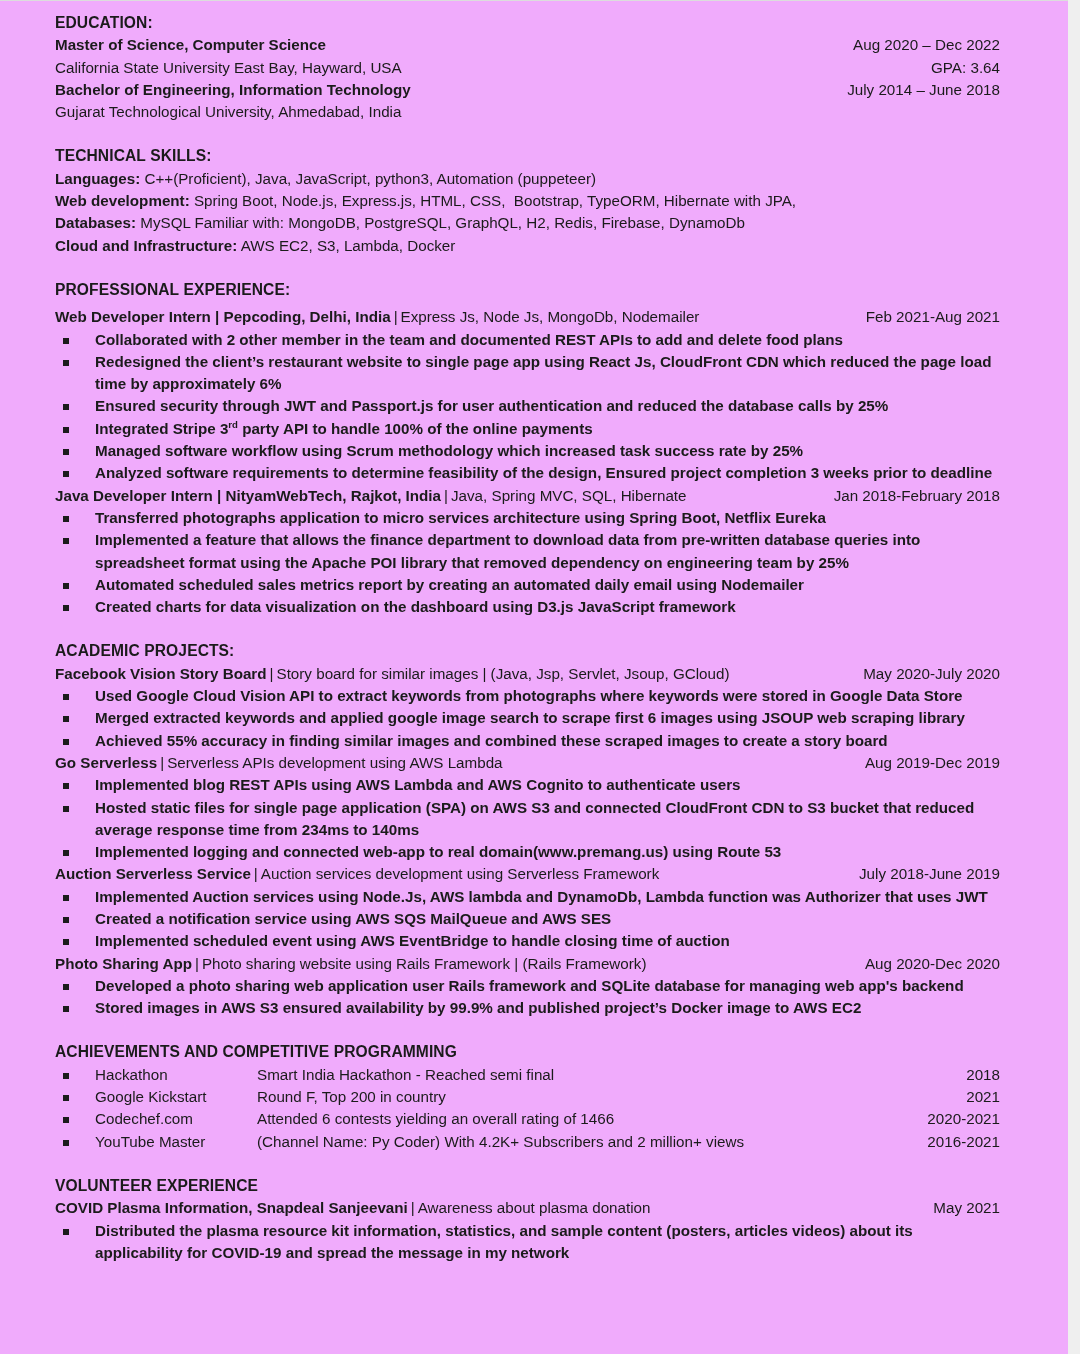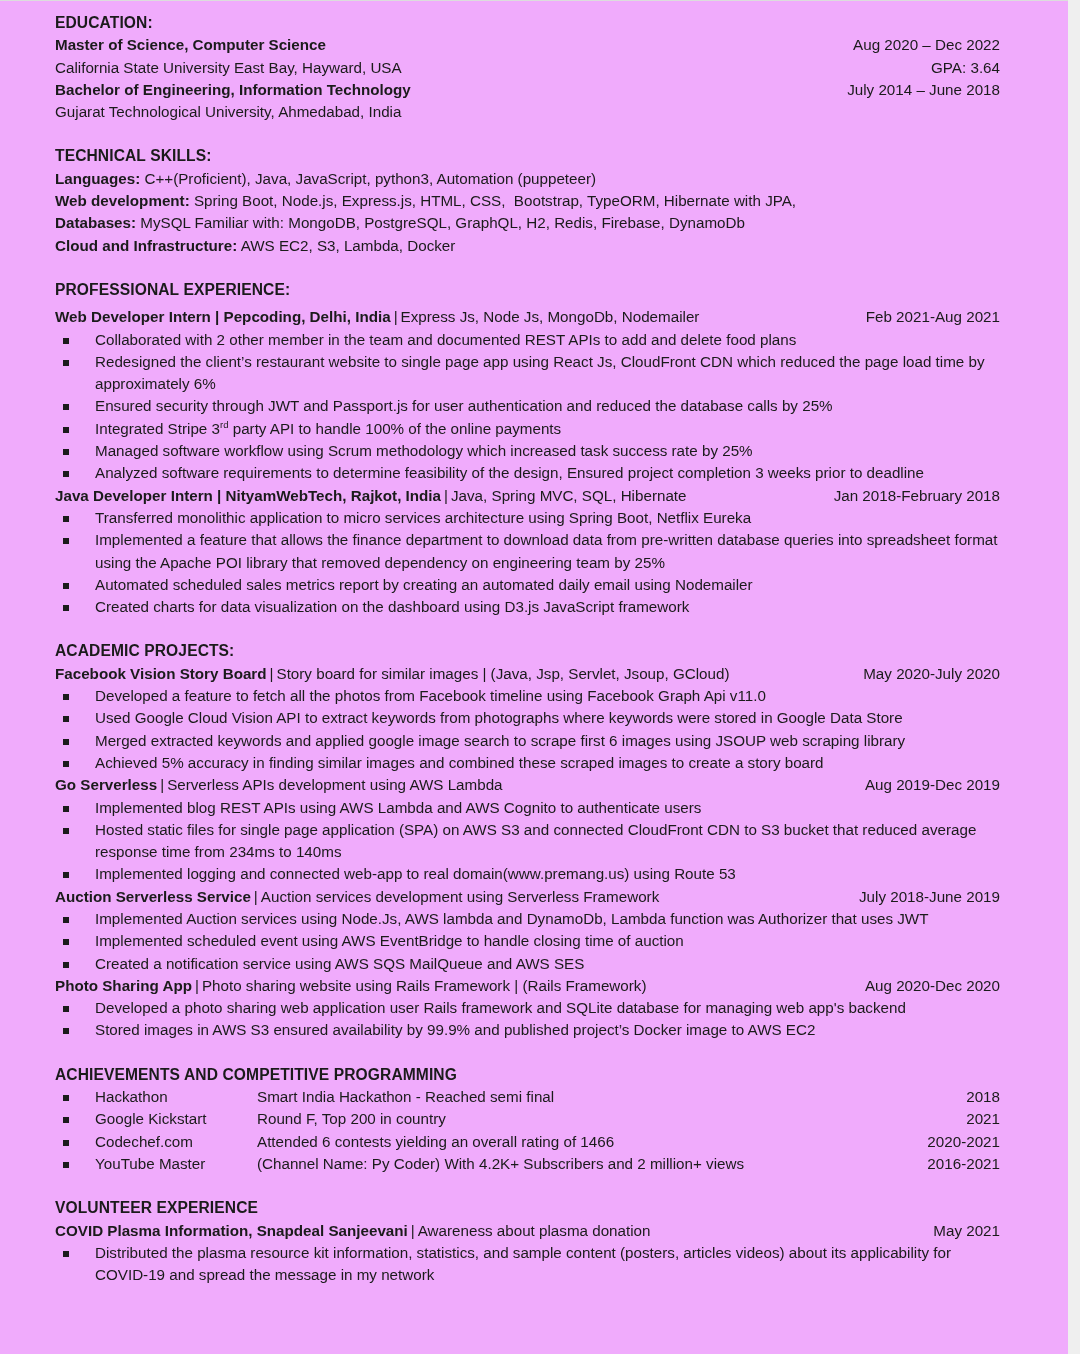--- a/index.html
+++ b/index.html
@@ -35,21 +35,21 @@
     display:flex;
     align-items:baseline;
     justify-content:space-between;
     width:945px;
   }
   .row .left { white-space:pre; }
   .row .right { white-space:pre; text-align:right; flex:0 0 auto; padding-left:14px; }
   .b { font-weight:bold; }
   .line { white-space:pre; }
   .pipe { padding:0 3px; }
-  ul.bl { list-style:none; margin:0; padding:0; }
+  ul.bl { list-style:none; margin:0; padding:0;font-weight:bold; }
   ul.bl li {
     position:relative;
     padding-left:40px;
     margin:0;
     width:945px;
   }
   ul.bl li .bullet {
     position:absolute;
     left:8px; top:9px;
     width:6px; height:6px;
@@ -117,61 +117,61 @@
         <li><span class="bullet"></span><span>Integrated Stripe 3<sup>rd</sup> party API to handle 100% of the online payments</span></li>
         <li><span class="bullet"></span><span>Managed software workflow using Scrum methodology which increased task success rate by 25%</span></li>
         <li><span class="bullet"></span><span>Analyzed software requirements to determine feasibility of the design, Ensured project completion 3 weeks prior to deadline</span></li>
       </ul>
 
       <div class="row">
         <span class="left"><span class="b">Java Developer Intern | NityamWebTech, Rajkot, India</span><span class="pipe">|</span><span>Java, Spring MVC, SQL, Hibernate</span></span>
         <span class="right">Jan 2018-February 2018</span>
       </div>
       <ul class="bl">
-        <li><span class="bullet"></span><span>Transferred monolithic application to micro services architecture using Spring Boot, Netflix Eureka</span></li>
+        <li><span class="bullet"></span><span>Transferred photographs application to micro services architecture using Spring Boot, Netflix Eureka</span></li>
         <li><span class="bullet"></span><span>Implemented a feature that allows the finance department to download data from pre-written database queries into spreadsheet format using the Apache POI library that removed dependency on engineering team by 25%</span></li>
         <li><span class="bullet"></span><span>Automated scheduled sales metrics report by creating an automated daily email using Nodemailer</span></li>
         <li><span class="bullet"></span><span>Created charts for data visualization on the dashboard using D3.js JavaScript framework</span></li>
       </ul>
     </div>
 
     <div class="gap-lg"></div>
 
     <div>
       <div class="sec-head">ACADEMIC PROJECTS:</div>
 
       <div class="row">
         <span class="left"><span class="b">Facebook Vision Story Board</span><span class="pipe">|</span><span>Story board for similar images | (Java, Jsp, Servlet, Jsoup, GCloud)</span></span>
         <span class="right">May 2020-July 2020</span>
       </div>
       <ul class="bl">
-        <li><span class="bullet"></span><span>Developed a feature to fetch all the photos from Facebook timeline using Facebook Graph Api v11.0</span></li>
+        <li><span class="bullet"></span></li>
         <li><span class="bullet"></span><span>Used Google Cloud Vision API to extract keywords from photographs where keywords were stored in Google Data Store</span></li>
         <li><span class="bullet"></span><span>Merged extracted keywords and applied google image search to scrape first 6 images using JSOUP web scraping library</span></li>
-        <li><span class="bullet"></span><span>Achieved 5% accuracy in finding similar images and combined these scraped images to create a story board</span></li>
+        <li><span class="bullet"></span><span>Achieved 55% accuracy in finding similar images and combined these scraped images to create a story board</span></li>
       </ul>
 
       <div class="row">
         <span class="left"><span class="b">Go Serverless</span><span class="pipe">|</span><span>Serverless APIs development using AWS Lambda</span></span>
         <span class="right">Aug 2019-Dec 2019</span>
       </div>
       <ul class="bl">
         <li><span class="bullet"></span><span>Implemented blog REST APIs using AWS Lambda and AWS Cognito to authenticate users</span></li>
         <li><span class="bullet"></span><span>Hosted static files for single page application (SPA) on AWS S3 and connected CloudFront CDN to S3 bucket that reduced average response time from 234ms to 140ms</span></li>
         <li><span class="bullet"></span><span>Implemented logging and connected web-app to real domain(www.premang.us) using Route 53</span></li>
       </ul>
 
       <div class="row">
         <span class="left"><span class="b">Auction Serverless Service</span><span class="pipe">|</span><span>Auction services development using Serverless Framework</span></span>
         <span class="right">July 2018-June 2019</span>
       </div>
       <ul class="bl">
         <li><span class="bullet"></span><span>Implemented Auction services using Node.Js, AWS lambda and DynamoDb, Lambda function was Authorizer that uses JWT</span></li>
+        <li><span class="bullet"></span><span>Created a notification service using AWS SQS MailQueue and AWS SES</span></li>
         <li><span class="bullet"></span><span>Implemented scheduled event using AWS EventBridge to handle closing time of auction</span></li>
-        <li><span class="bullet"></span><span>Created a notification service using AWS SQS MailQueue and AWS SES</span></li>
       </ul>
 
       <div class="row">
         <span class="left"><span class="b">Photo Sharing App</span><span class="pipe">|</span><span>Photo sharing website using Rails Framework | (Rails Framework)</span></span>
         <span class="right">Aug 2020-Dec 2020</span>
       </div>
       <ul class="bl">
         <li><span class="bullet"></span><span>Developed a photo sharing web application user Rails framework and SQLite database for managing web app's backend</span></li>
         <li><span class="bullet"></span><span>Stored images in AWS S3 ensured availability by 99.9% and published project’s Docker image to AWS EC2</span></li>
       </ul>

